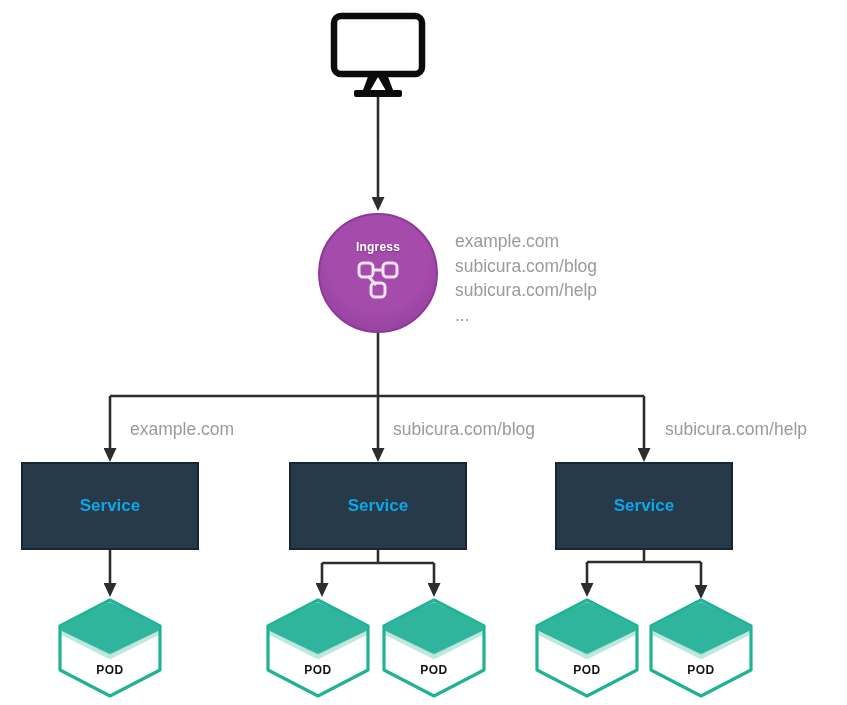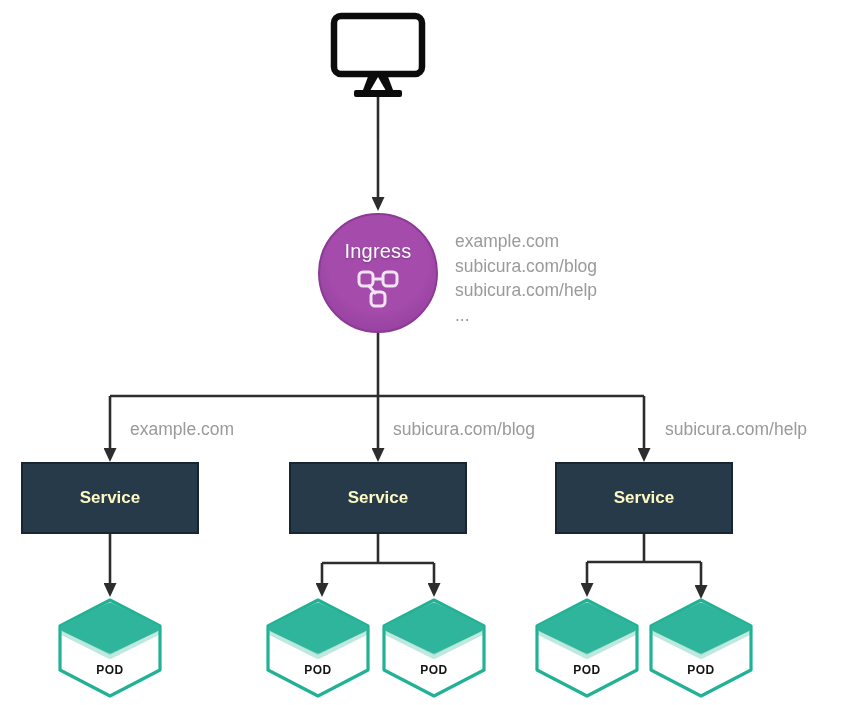--- a/index.html
+++ b/index.html
@@ -17,39 +17,39 @@
   .monitor .stand{fill:#0b0b0b;}
   .monitor .notch{fill:#fff;}
   
   .ingress{
     position:absolute;left:318px;top:213px;width:120px;height:120px;border-radius:50%;
     background:radial-gradient(circle at 50% 40%, var(--ingress-purple,#a44bac) 55%, var(--ingress-purple-dark,#963fa0) 100%);
     border:2px solid var(--ingress-purple-dark,#8c3a96);
     box-sizing:border-box;display:flex;flex-direction:column;align-items:center;
   }
   .ingress-label{
-    margin-top:25px;color:#fff;font-weight:normal;font-size:20px;letter-spacing:.2px;
+    margin-top:25px;color:#fff;font-weight:bold;font-size:12px;letter-spacing:.2px;
     text-shadow:0 1px 2px rgba(0,0,0,.25);
   }
   .ingress-icon{margin-top:6px;width:44px;height:40px;}
   .ingress-icon rect, .ingress-icon line{stroke:#f3e4f5;stroke-width:3;fill:none;}
   
   .routes{position:absolute;left:455px;top:229px;color:var(--muted-text,#9a9a9a);
     font-size:17.5px;line-height:24.5px;}
   
   .rule-label{position:absolute;top:419px;color:var(--muted-text,#9a9a9a);font-size:17.5px;}
   .rule-1{left:130px;}
   .rule-2{left:393px;}
   .rule-3{left:665px;}
   
   .service{
-    position:absolute;top:462px;width:178px;height:72px;box-sizing:border-box;
+    position:absolute;top:462px;width:178px;height:88px;box-sizing:border-box;
     background:var(--service-navy,#263a49);border:2px solid var(--service-border,#182634);
     display:flex;align-items:center;justify-content:center;
-    color:#fef9c3;font-weight:bold;font-size:17px;
+    color:#0ea5e9;font-weight:bold;font-size:17px;
   }
   .service-1{left:21px;}
   .service-2{left:289px;}
   .service-3{left:555px;}
   
   .pod{position:absolute;top:598px;width:106px;height:100px;}
   .pod svg{position:absolute;left:0;top:0;width:106px;height:100px;}
   .pod .hex{fill:#fff;stroke:var(--pod-teal,#21b295);stroke-width:3.2;stroke-linejoin:round;}
   .pod .diamond-glow{fill:rgba(42,179,150,.30);stroke:rgba(42,179,150,.30);stroke-width:8;stroke-linejoin:round;}
   .pod .diamond{fill:var(--pod-diamond,#2fb59b);stroke:var(--pod-diamond,#2fb59b);stroke-width:7;stroke-linejoin:round;}

